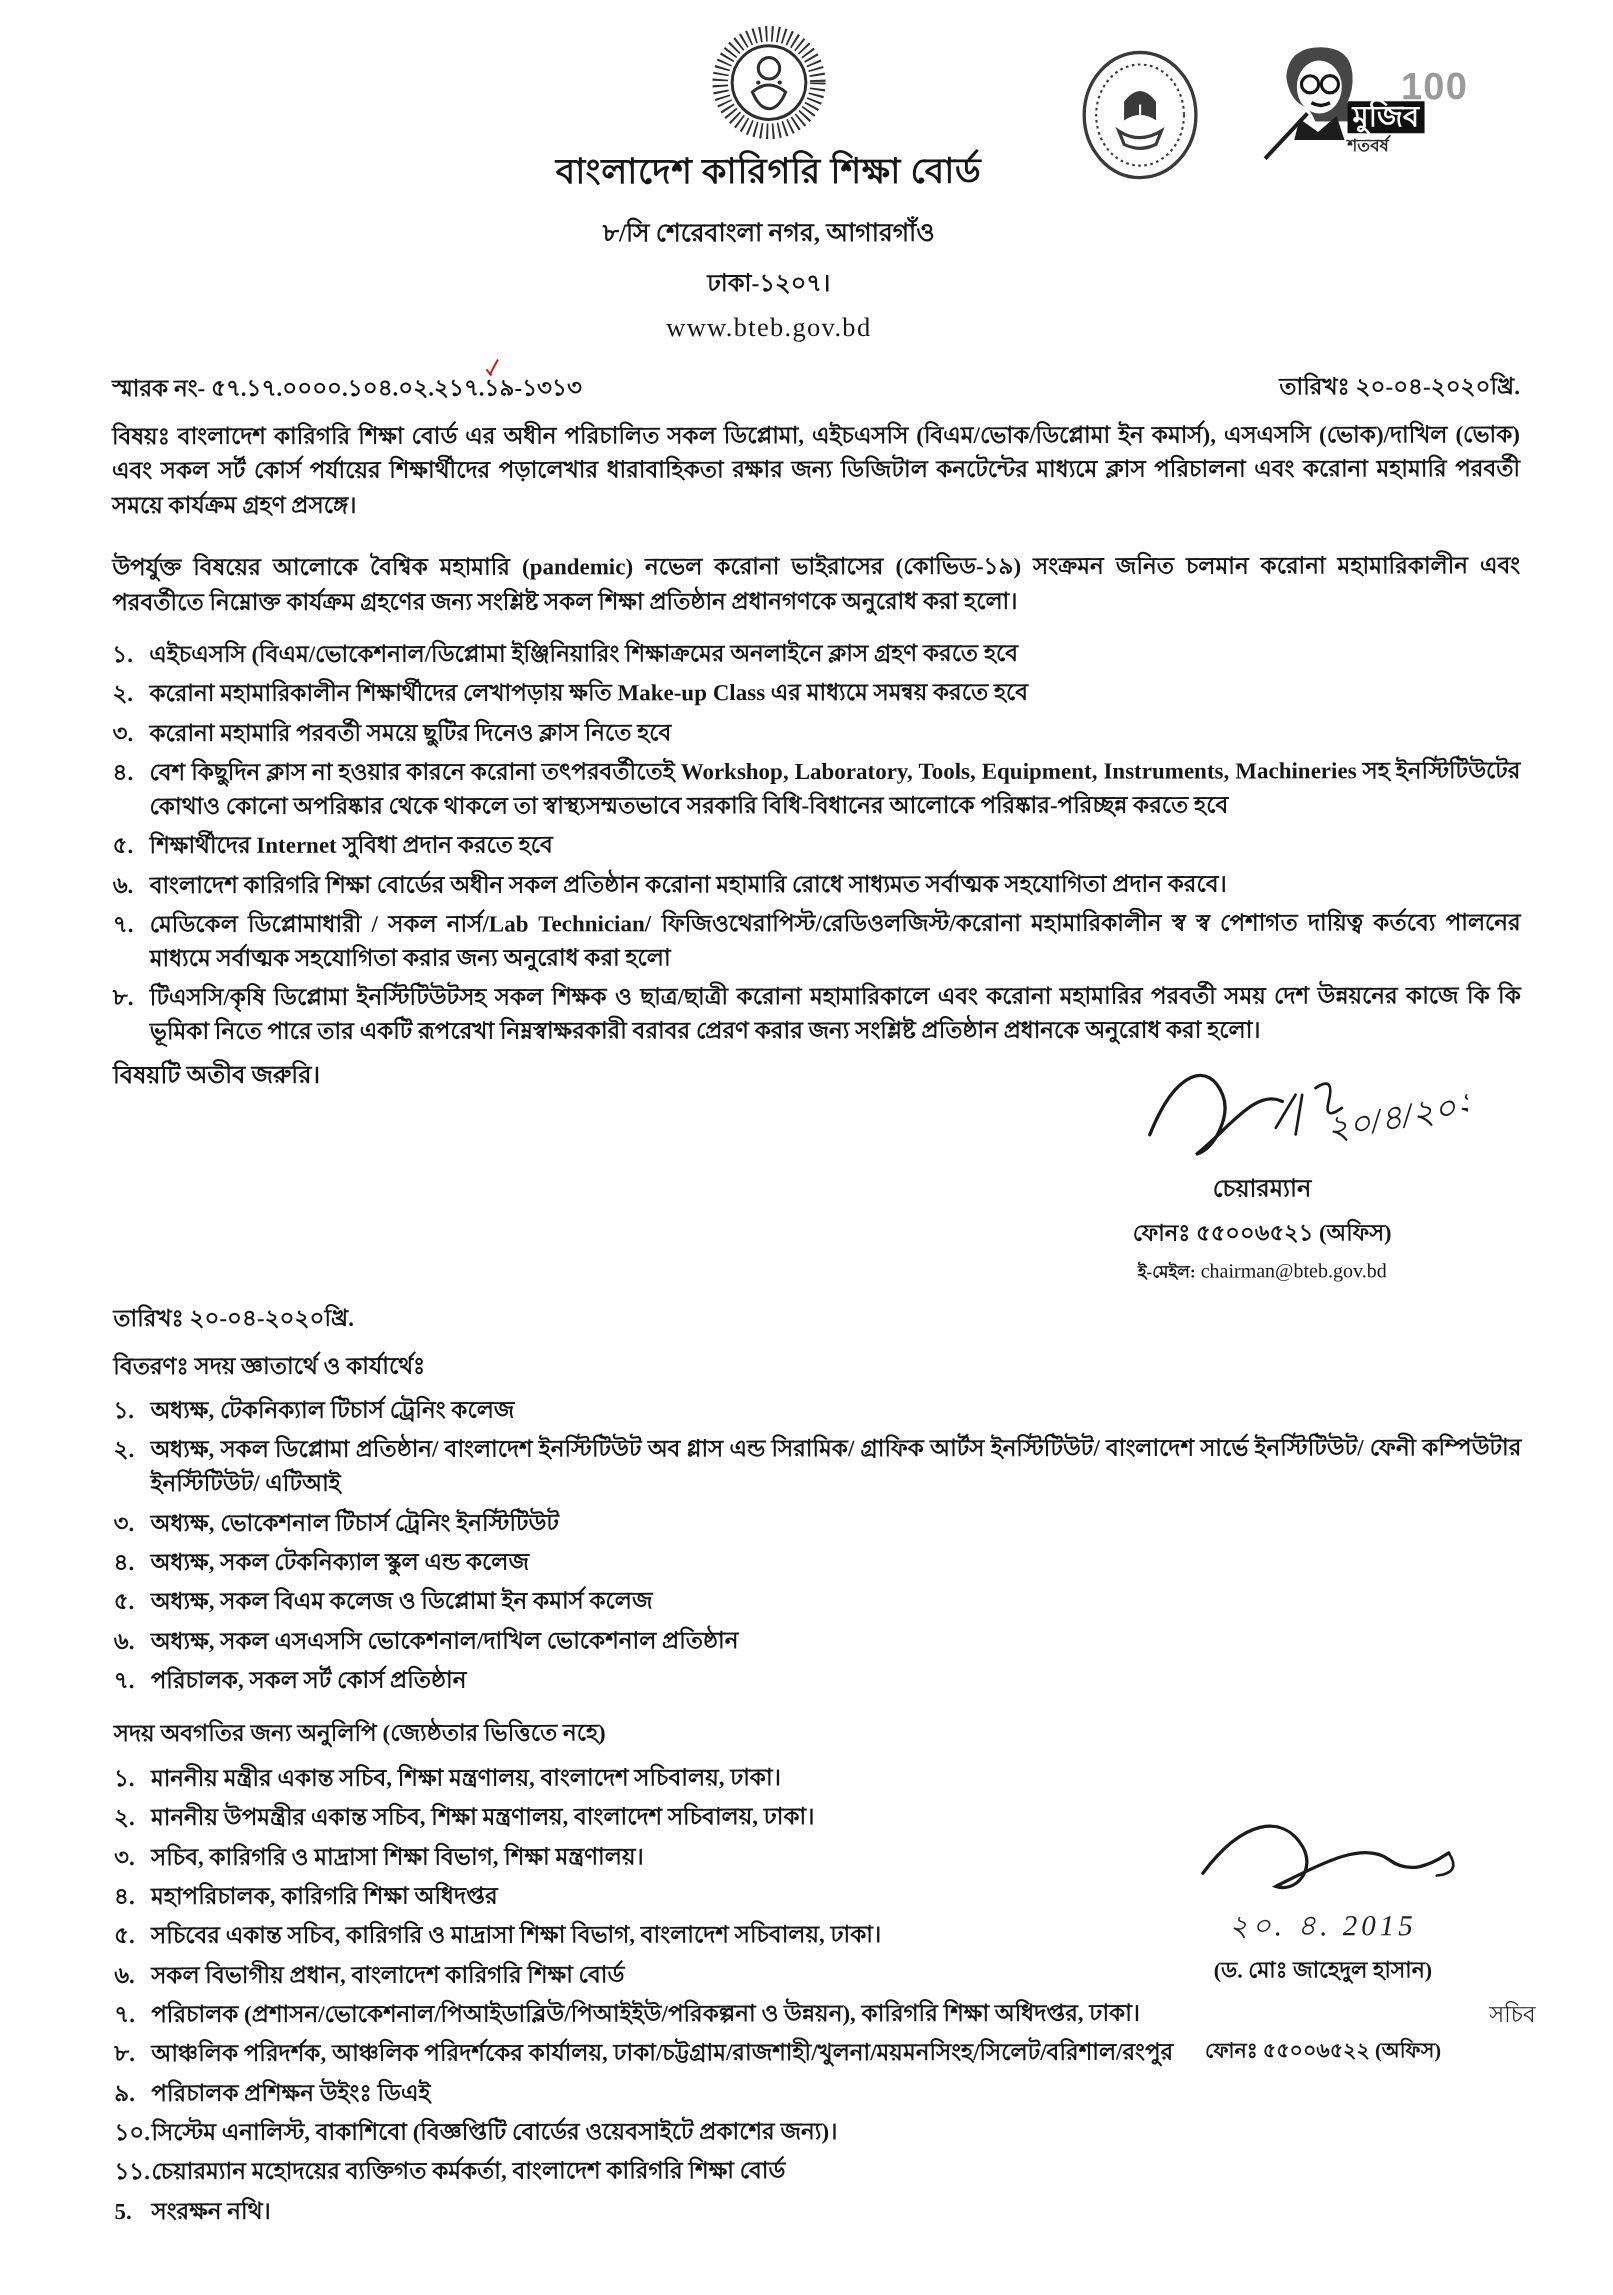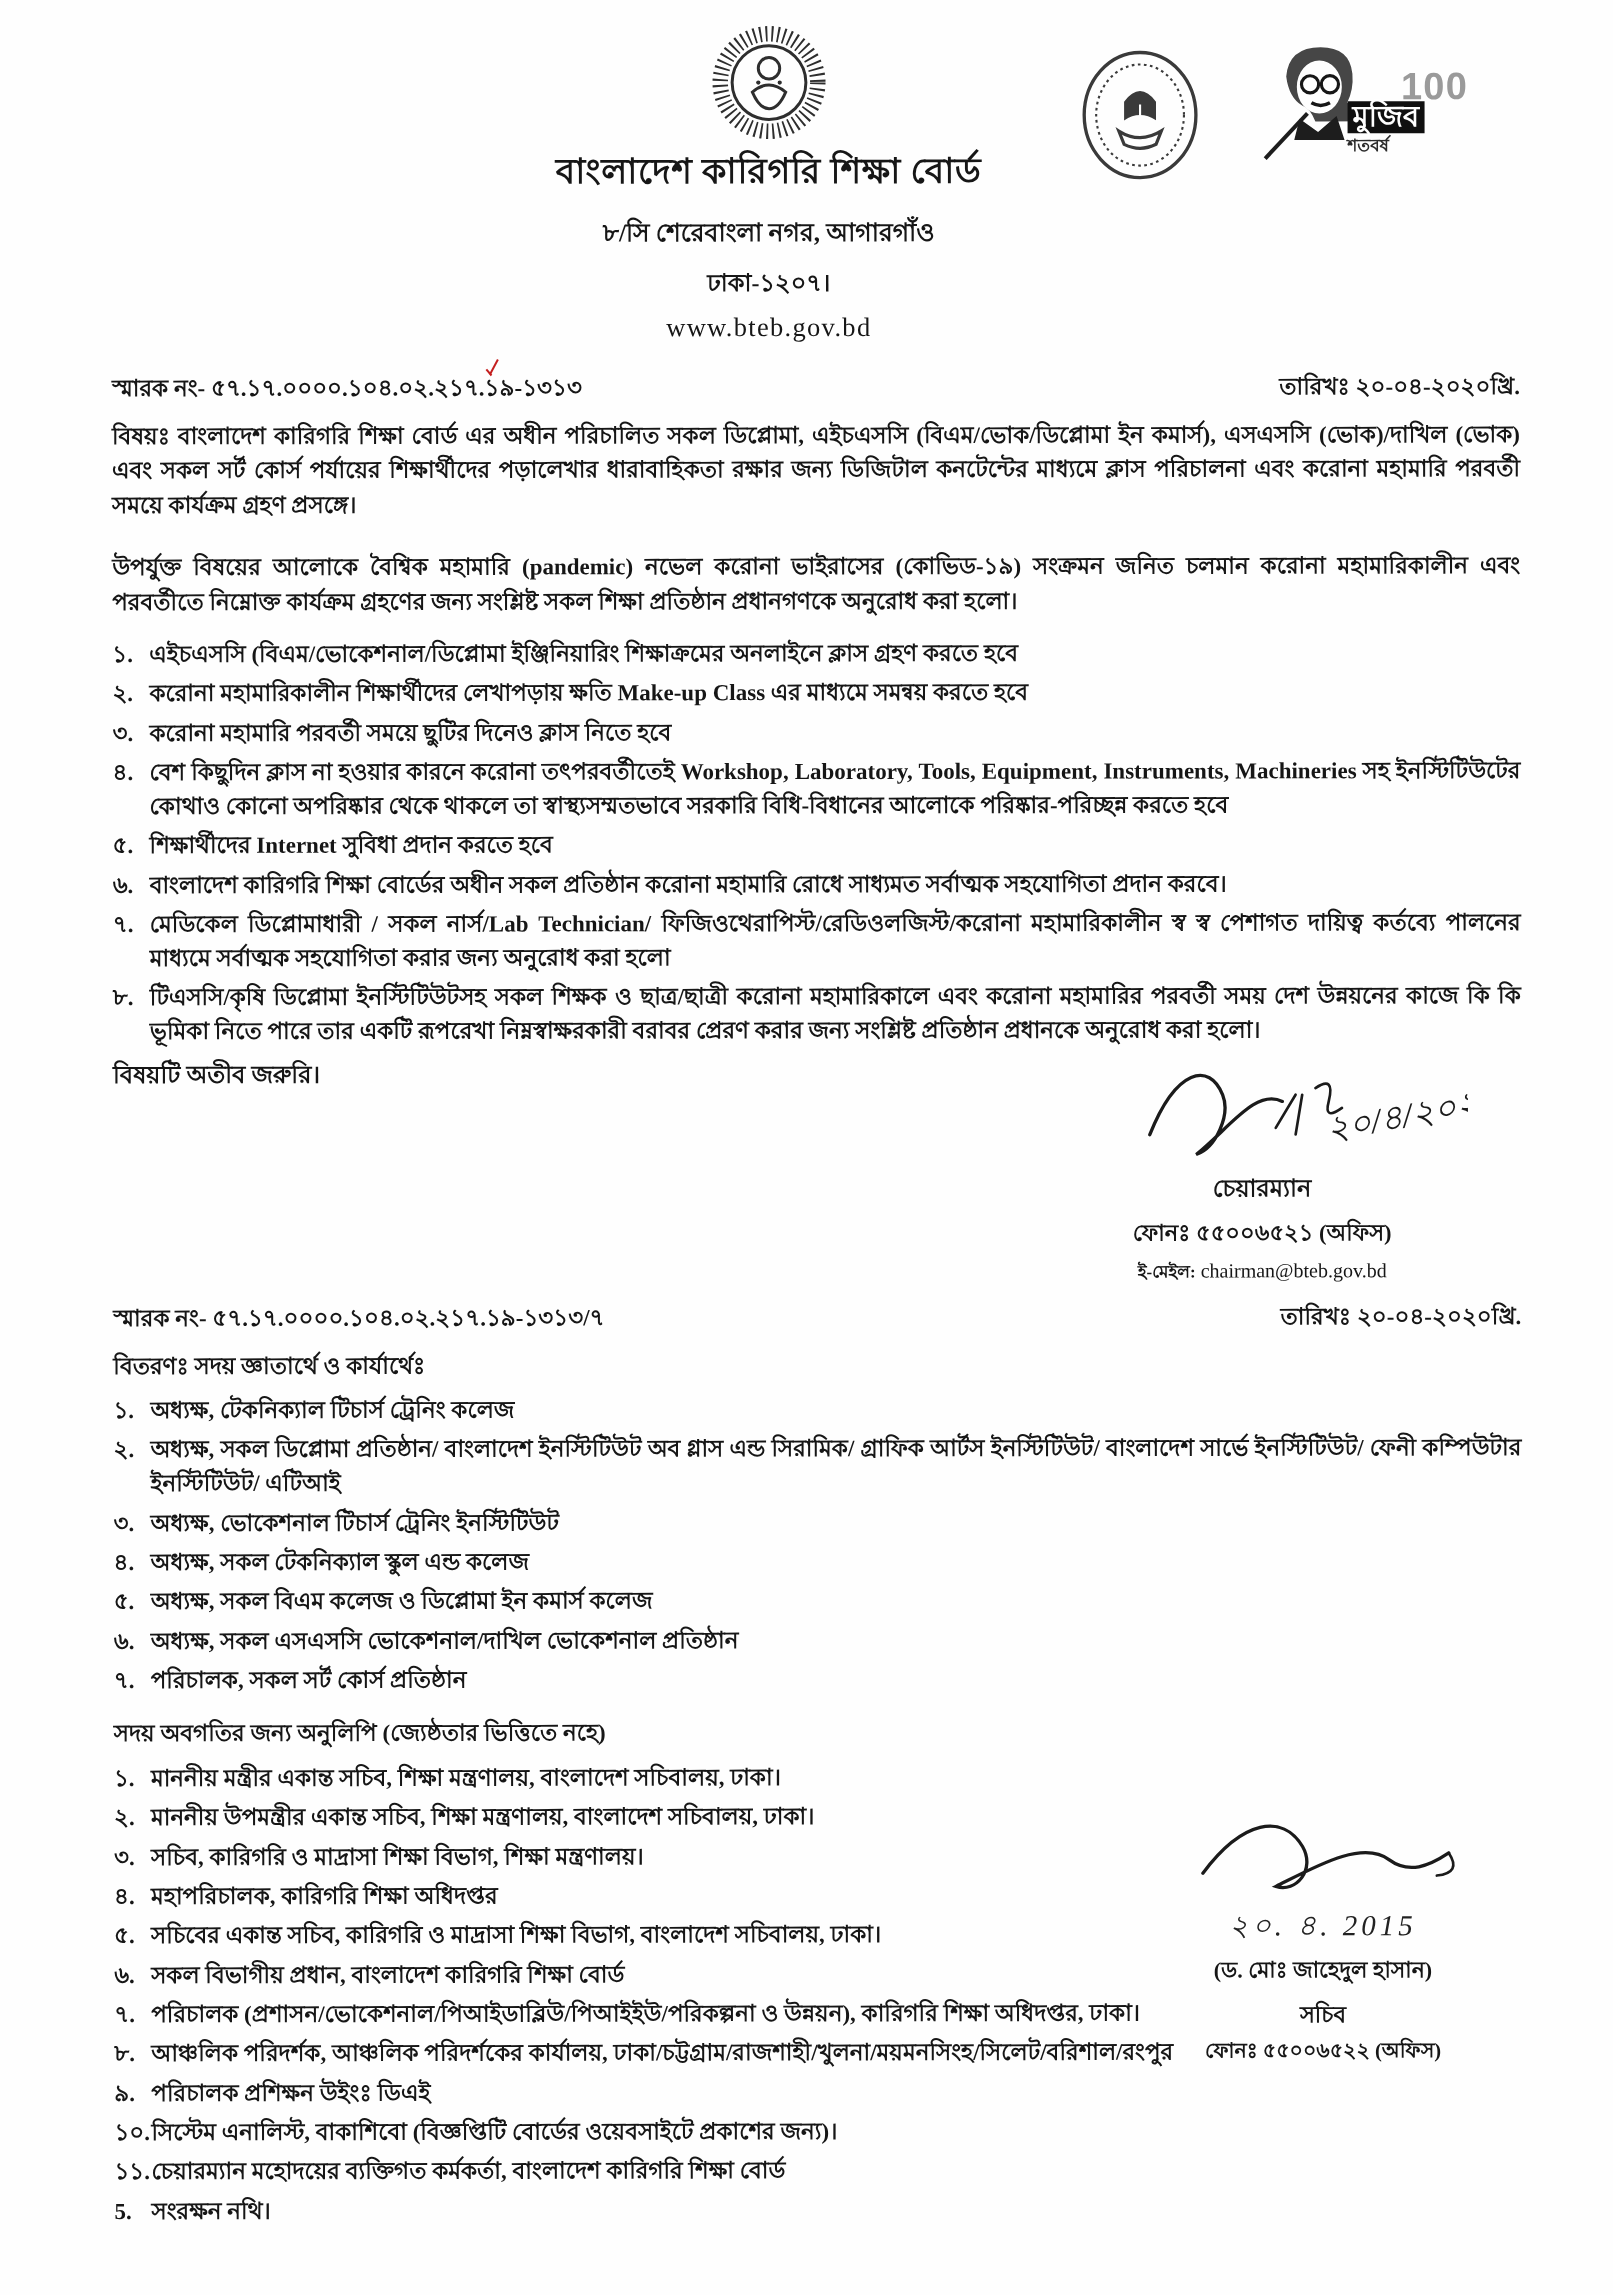--- a/index.html
+++ b/index.html
@@ -49,21 +49,21 @@
   .sig-block{width:518px;margin-left:auto;text-align:center;margin-top:-46px;}
   .sig-block .sig{display:block;margin:0 auto -12px auto;}
   .sig-name{font-size:23px;font-weight:600;}
   .sig-title{font-size:24px;font-weight:bold;margin-top:6.6px;}
   .sig-phone{font-size:22.6px;font-weight:600;margin-top:6.6px;}
   .sig-email{font-size:20px;margin-top:5px;}
   .sig-email .lbl{font-weight:bold;font-size:17px;}
   .secretary-block{position:absolute;right:-13.3px;top:80px;width:425px;text-align:center;}
   .handwritten{font-style:italic;font-size:29px;letter-spacing:4px;color:#222;}
   .sec-name{font-size:22px;font-weight:600;margin-top:1.3px;}
-  .sec-title{font-size:22.6px;font-weight:bold;margin-top:8px;}
+  .sec-title{font-size:22.6px;font-weight:normal;margin-top:8px;text-align:right;}
   .sec-phone{font-size:20.6px;font-weight:600;}
   .dist-heading{font-size:23px;font-weight:bold;margin-top:9.3px;}
   .copies-heading{font-size:23px;font-weight:bold;margin:17px 0 8px 0;}
 </style>
 </head>
 <body>
 
 <div class="page">
   <div class="content">
 
@@ -165,21 +165,20 @@
       </svg>
       <div class="sig-title">চেয়ারম্যান</div>
       <div class="sig-phone">ফোনঃ ৫৫০০৬৫২১ (অফিস)</div>
       <div class="sig-email">
         <span class="lbl">ই-মেইল:</span>
         <span>chairman@bteb.gov.bd</span>
       </div>
     </div>
 
     <div class="memo-row" style="margin-top:12px;">
-      <span>স্মারক নং- ৫৭.১৭.০০০০.১০৪.০২.২১৭.১৯-১৩১৩/৭</span>
       <span>তারিখঃ ২০-০৪-২০২০খ্রি.</span>
     </div>
 
     <div class="dist-heading">বিতরণঃ সদয় জ্ঞাতার্থে ও কার্যার্থেঃ</div>
     <div class="list" style="margin-top:6.6px;">
         <div class="li">
           <span class="num">১.</span>
           <span class="txt">অধ্যক্ষ, টেকনিক্যাল টিচার্স ট্রেনিং কলেজ</span>
         </div>
         <div class="li">

